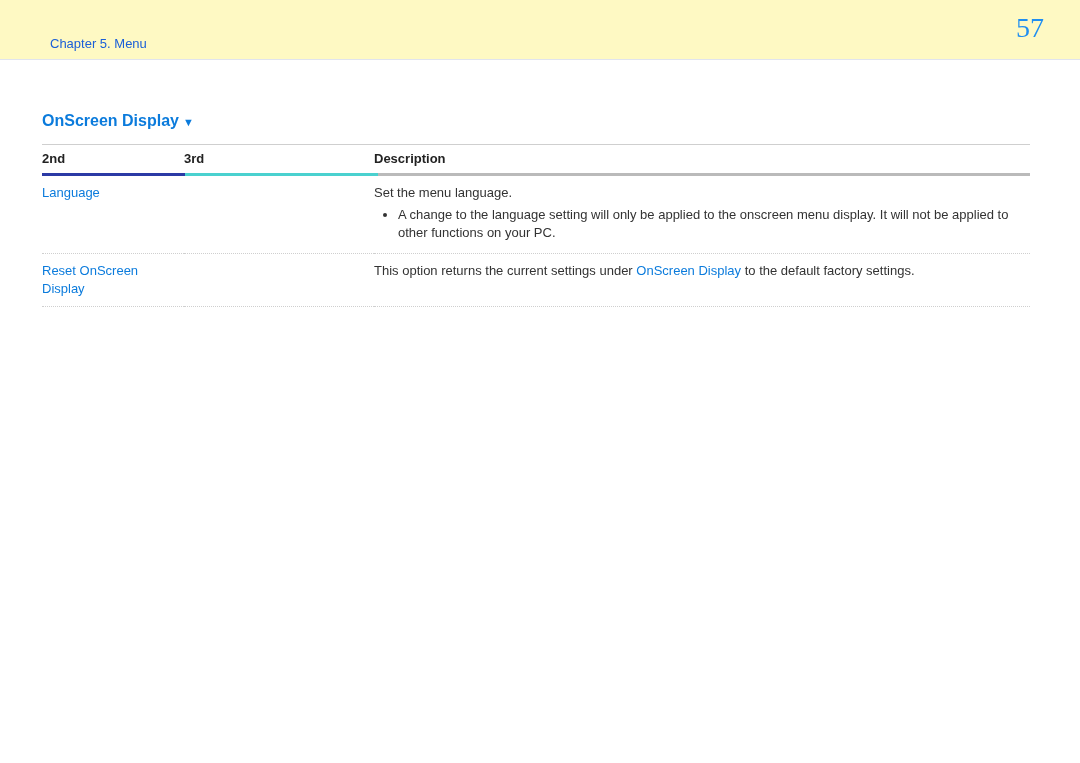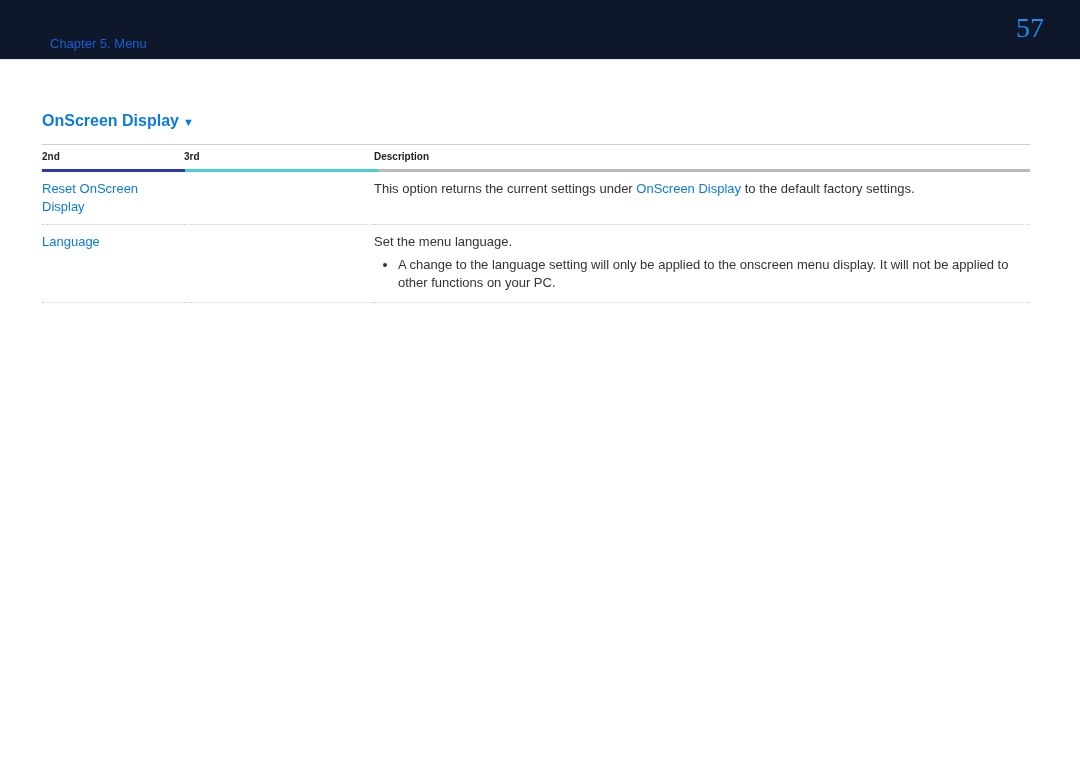--- a/index.html
+++ b/index.html
@@ -5,21 +5,21 @@
     * { margin: 0; padding: 0; box-sizing: border-box; }
     body {
       width: 1080px;
       height: 763px;
       font-family: Arial, Helvetica, sans-serif;
       background: #ffffff;
       color: #333;
       font-size: 13px;
     }
     .header-bar {
-      background: #0f172a;
+      background: #fef9c3;
       height: 60px;
       width: 100%;
       position: relative;
       border-bottom: 1px solid #e0e4ee;
     }
     .chapter {
       position: absolute;
       left: 50px;
       bottom: 8px;
       color: #1a5fd8;
@@ -57,21 +57,21 @@
       width: 100%;
       border-collapse: collapse;
       table-layout: fixed;
     }
     col.c2nd { width: 142px; }
     col.c3rd { width: 190px; }
     col.cdesc { width: auto; }
     thead th {
       text-align: left;
       font-weight: 700;
-      font-size: 10px;
+      font-size: 13px;
       color: #222;
       padding: 6px 4px 6px 0;
       border-top: 1px solid #cfcfcf;
     }
     thead {
       position: relative;
     }
     .header-underline {
       height: 4px;
       position: relative;
@@ -139,31 +139,31 @@
         <th>Description</th>
       </tr>
       <tr class="header-underline">
         <td colspan="3">
             <div class="gradient-bar"></div>
           </td>
       </tr>
     </thead>
     <tbody>
       <tr>
-        <td class="link-text">Reset OnScreen Display</td>
-        <td></td>
-        <td>
-          <span>This option returns the current settings under </span><span class="inline-link">OnScreen Display</span><span> to the default factory settings.</span>
-        </td>
-      </tr>
-      <tr>
         <td class="link-text">Language</td>
         <td></td>
         <td>
           <span>Set the menu language.</span>
           <ul>
             <li>A change to the language setting will only be applied to the onscreen menu display. It will not be applied to other functions on your PC.</li>
           </ul>
         </td>
       </tr>
+      <tr>
+        <td class="link-text">Reset OnScreen Display</td>
+        <td></td>
+        <td>
+          <span>This option returns the current settings under </span><span class="inline-link">OnScreen Display</span><span> to the default factory settings.</span>
+        </td>
+      </tr>
     </tbody>
   </table>
 </div>
 
 </body></html>

